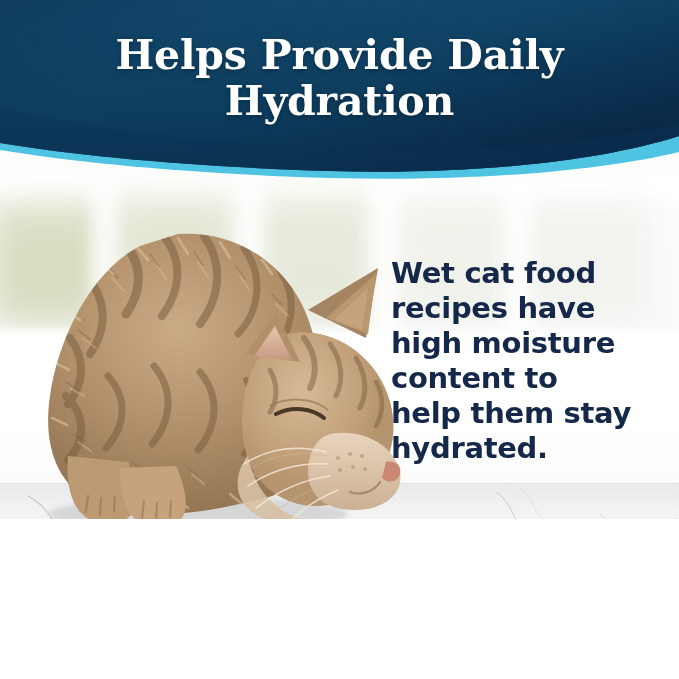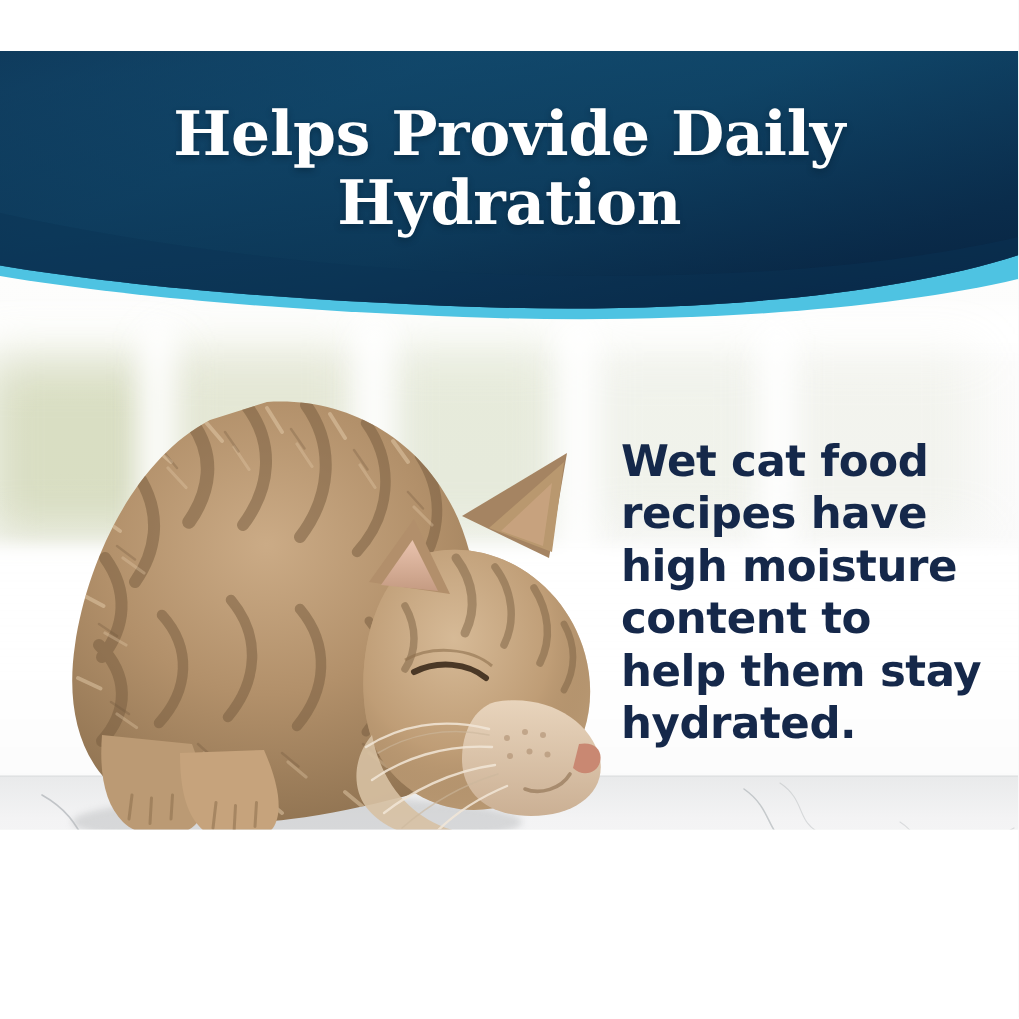--- a/index.html
+++ b/index.html
@@ -4,21 +4,20 @@
 <style>
   html,body{margin:0;padding:0;}
   body{
     width:679px;height:679px;overflow:hidden;
     font-family:"Liberation Sans", sans-serif;
     background:#ffffff;
   }
   #stage{
     position:relative;width:679px;height:519px;overflow:hidden;
     background:#f4f6f6;
-    margin-top:34px;
   }
 
   
   .photo{position:absolute;left:0;top:0;width:679px;height:679px;}
 
   
   .wall{
     position:absolute;left:0;top:0;width:679px;height:495px;
     background:
       linear-gradient(180deg,#ffffff 0%,#fdfdfc 30%,#fafafa 70%,#f3f4f4 100%);
@@ -76,21 +75,21 @@
     font-size:41px;
     line-height:46px;
     letter-spacing:-0.2px;
     color:#ffffff;
     text-shadow:0 2px 4px rgba(2,26,44,.42);
     white-space:pre-line;
   }
 
   
   .copy{
-    position:absolute;left:414px;top:256px;width:245px;
+    position:absolute;left:391px;top:256px;width:245px;
     font-family:"DejaVu Sans", sans-serif;
     font-weight:bold;
     font-size:29px;
     line-height:35px;
     letter-spacing:-0.3px;
     color:#15284a;
   }
 </style>
 </head>
 <body>

